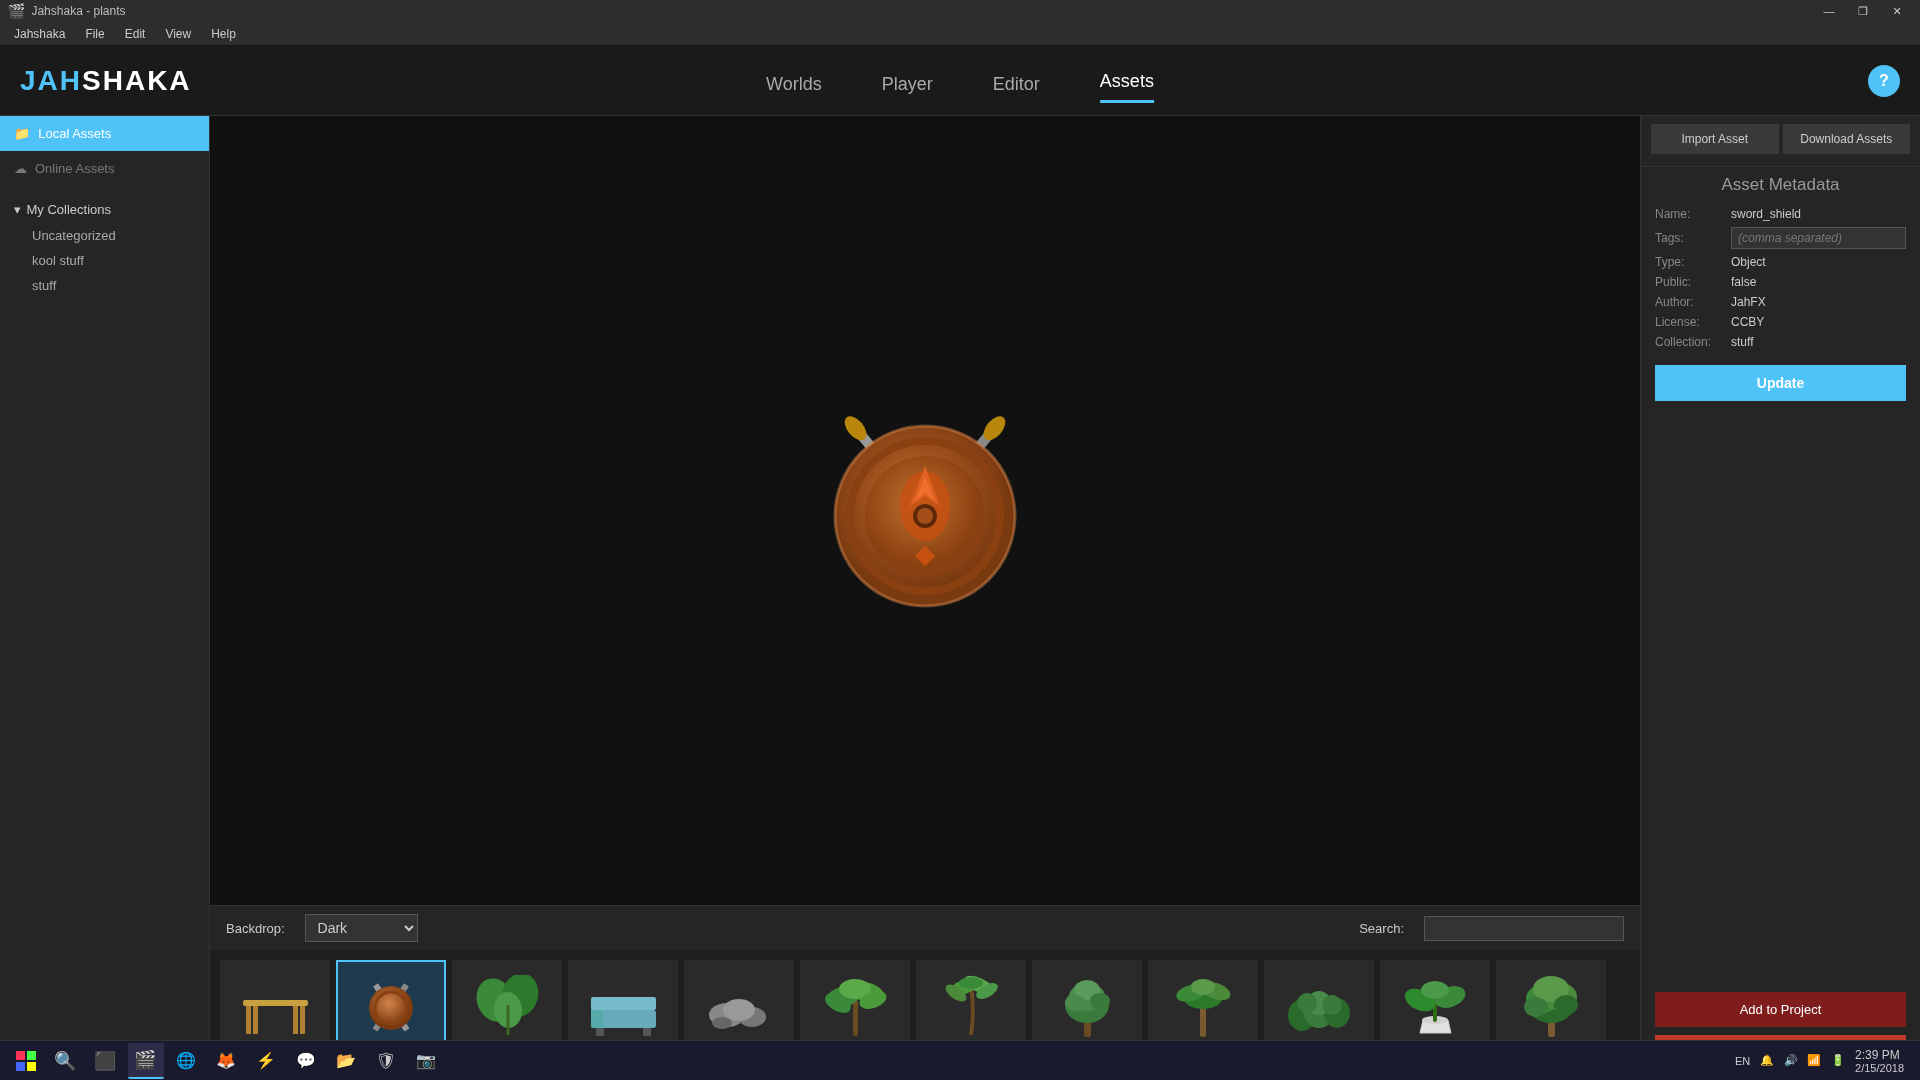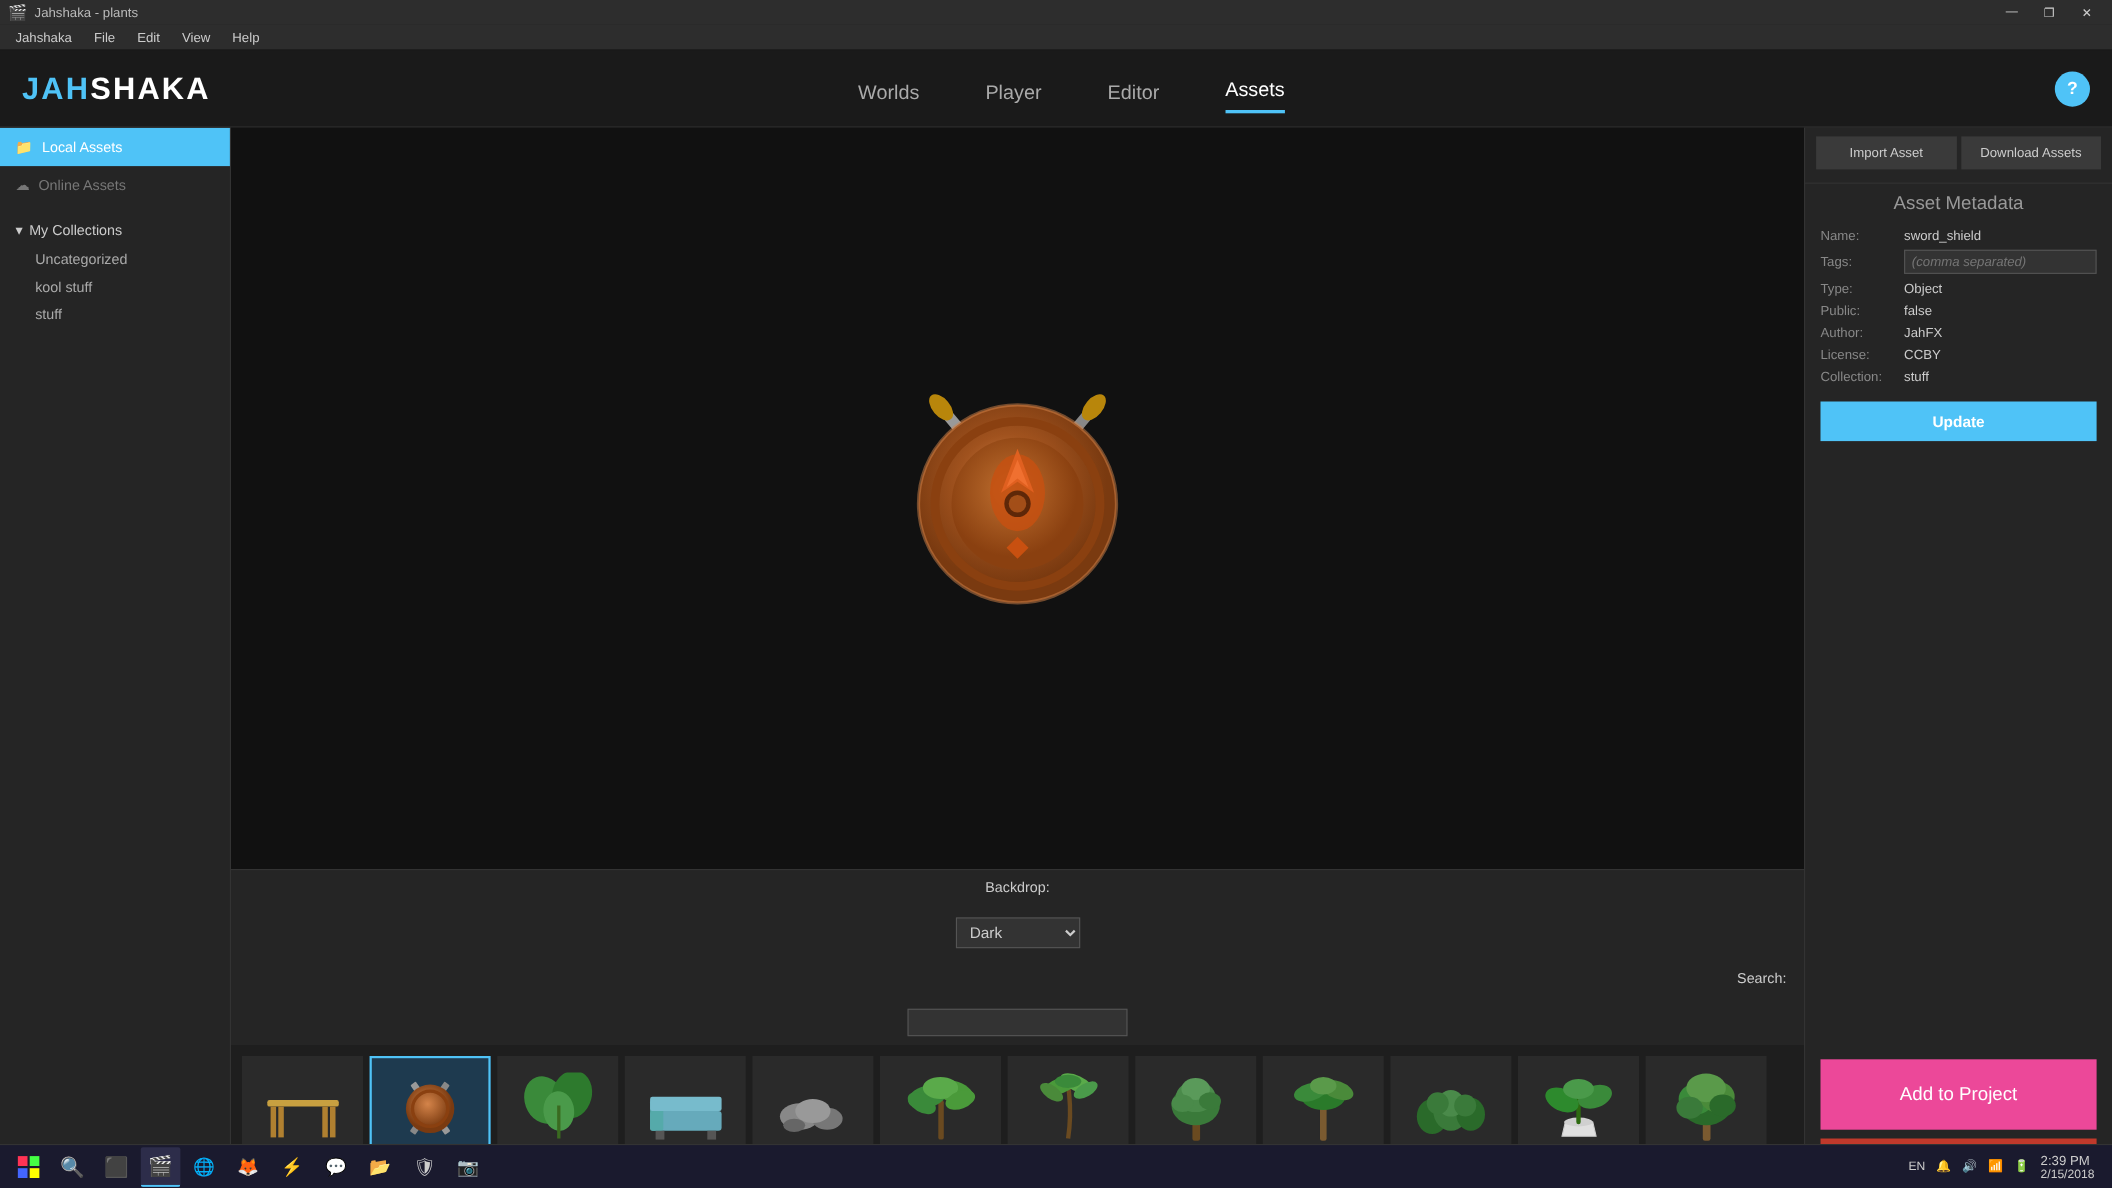--- a/index.html
+++ b/index.html
@@ -72,21 +72,20 @@
     .logo-shaka { color: #fff; }
     .nav-links {
       position: absolute;
       left: 50%;
       transform: translateX(-50%);
       display: flex;
       gap: 60px;
       align-items: flex-end;
       height: 100%;
       padding-bottom: 12px;
-      margin-left: 14px;
     }
     .nav-link {
       color: #aaa;
       text-decoration: none;
       font-size: 18px;
       cursor: pointer;
       padding-bottom: 8px;
     }
     .nav-link.active {
       color: #fff;
@@ -185,21 +184,20 @@
       justify-content: center;
       position: relative;
     }
     .preview-controls {
       background: #252525;
       border-top: 1px solid #333;
       padding: 8px 16px;
       display: flex;
       align-items: center;
       gap: 20px;
-      flex-direction: column;
     }
     .backdrop-label { color: #ccc; font-size: 13px; }
     .backdrop-select {
       background: #333;
       border: 1px solid #555;
       color: #ccc;
       padding: 4px 8px;
       font-size: 14px;
       cursor: pointer;
     }
@@ -326,26 +324,26 @@
       color: #fff;
       padding: 10px;
       cursor: pointer;
       font-size: 14px;
       font-weight: bold;
       width: calc(100% - 28px);
     }
     .spacer { flex: 1; }
     .add-project-btn {
       margin: 8px 14px 4px;
-      background: #ec4899;
+      background: #7f1d1d;
       border: none;
       color: #fff;
-      padding: 22px;
-      cursor: pointer;
-      font-size: 17px;
+      padding: 10px;
+      cursor: pointer;
+      font-size: 13px;
       width: calc(100% - 28px);
     }
     .delete-library-btn {
       margin: 4px 14px 10px;
       background: #c0392b;
       border: none;
       color: #fff;
       padding: 10px;
       cursor: pointer;
       font-size: 13px;

